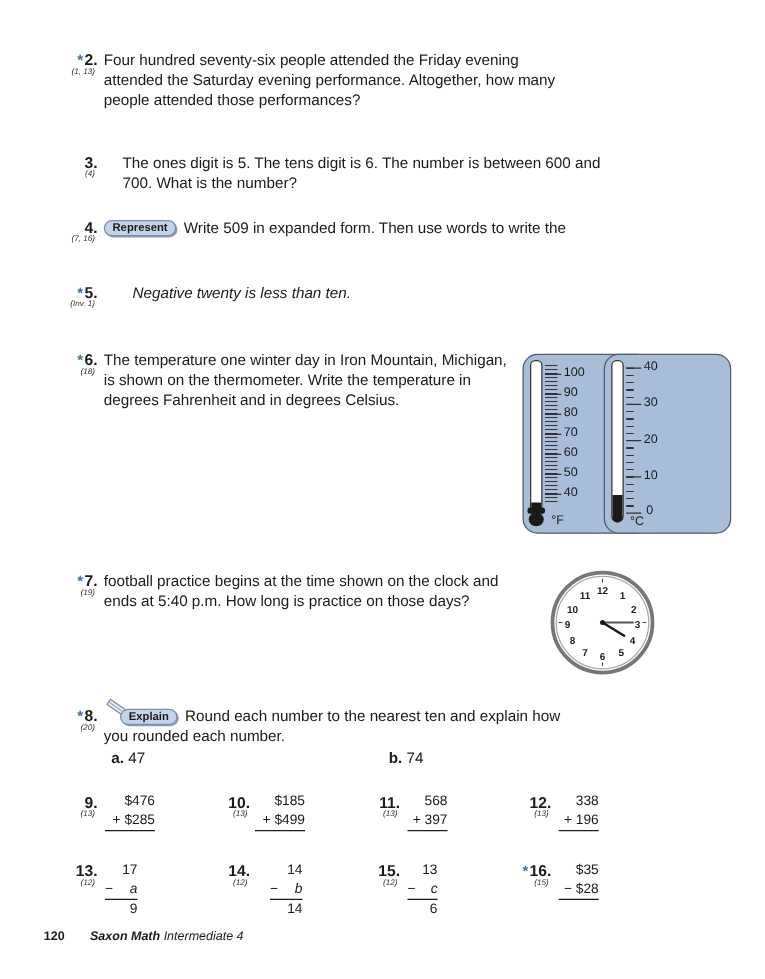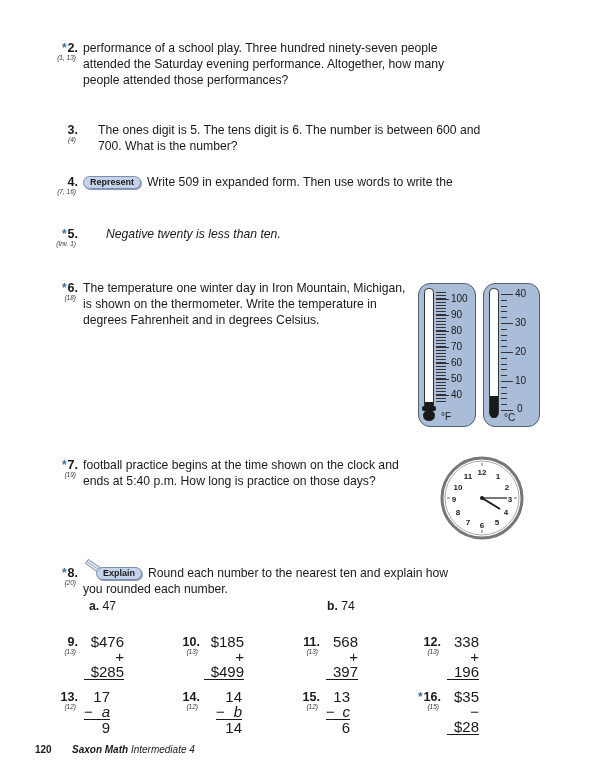--- a/index.html
+++ b/index.html
@@ -22,40 +22,41 @@
   .tag {
     display: inline-block; background: #c5d3e8; border: 1px solid #7a8fae;
     border-radius: 8px; font-weight: bold; font-size: 9px; padding: 0 6px;
     line-height: 11px; color: #1a1a1a; margin-right: 6px; vertical-align: 1px;
     box-shadow: 1px 1px 0 #8c9bb3;
   }
   .italic { font-style: italic; }
   .therm {
     position: absolute; background: #a9bcd8; border: 1.5px solid #555c66;
     border-radius: 12px;
+    padding-left: 45px;
   }
   .tube {
     position: absolute; background: #fff; border: 1.5px solid #333;
     border-radius: 6px 6px 7px 7px;
   }
   .mercury { position: absolute; background: #1a1a1a; }
   .tick { position: absolute; height: 1px; background: #333; }
   .tlabel { position: absolute; font-size: 10px; color: #1a1a1a; line-height: 10px; }
-  .arith { position: absolute; font-size: 15px; line-height: 15px; }
+  .arith { position: absolute; font-size: 11px; line-height: 15px; }
   .arith .r { text-align: right; }
   .arith .ul { border-bottom: 1px solid #1a1a1a; }
   .footer { position: absolute; font-size: 10px; }
 </style>
 </head>
 <body>
 
 <div class="num" style="left:52px;top:40px;"><span class="star">*</span><span>2.</span></div>
 <div class="ref" style="left:46px;top:54px;">(1, 13)</div>
 <div class="body-text" style="left:83px;top:40px;">
-  <span class="line">performance of a school play. Three hundred ninety-seven people</span>
+  <span class="line">Four hundred seventy-six people attended the Friday evening</span>
   <span class="line">attended the Saturday evening performance. Altogether, how many</span>
   <span class="line">people attended those performances?</span>
 </div>
 
 <div class="num" style="left:52px;top:122px;">3.</div>
 <div class="ref" style="left:46px;top:136px;">(4)</div>
 <div class="body-text" style="left:98px;top:122px;">
   <span class="line">The ones digit is 5. The tens digit is 6. The number is between 600 and</span>
   <span class="line">700. What is the number?</span>
 </div>
@@ -168,21 +169,21 @@
 </svg>
 <div class="body-text" style="left:96px;top:565px;">
   <span class="line"><span class="tag">Explain</span><span>Round each number to the nearest ten and explain how</span></span>
 </div>
 <div class="body-text" style="left:83px;top:581px;">
   <span class="line">you rounded each number.</span>
 </div>
 <div class="body-text" style="left:89px;top:598px;">
   <b>a.</b> <span>47</span>
 </div>
-<div class="body-text" style="left:299px;top:598px;padding-left:28px;">
+<div class="body-text" style="left:283px;top:598px;padding-left:28px;">
   <b>b.</b> <span>74</span>
 </div>
 
 <div class="num" style="left:52px;top:634px;">9.</div>
 <div class="ref" style="left:46px;top:648px;">(13)</div>
 <div class="arith" style="left:84px;top:634px;width:40px;">
   <div class="r">$476</div>
   <div class="r ul">+ $285</div>
 </div>
 

